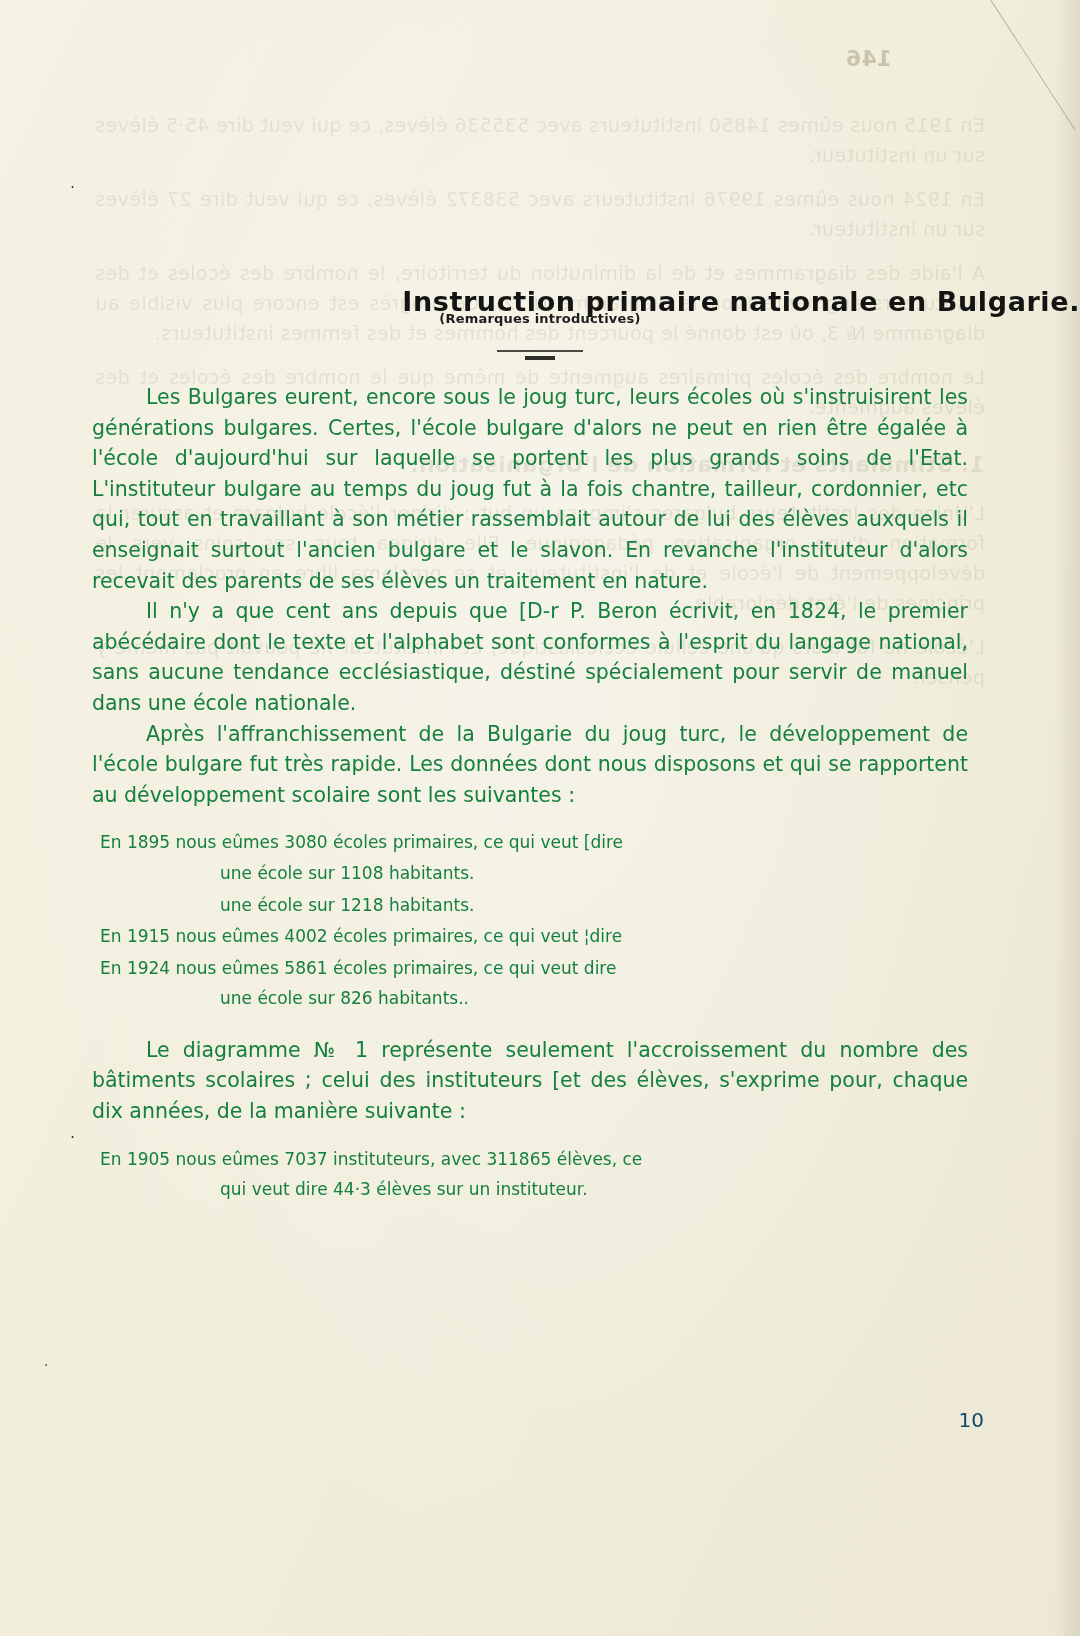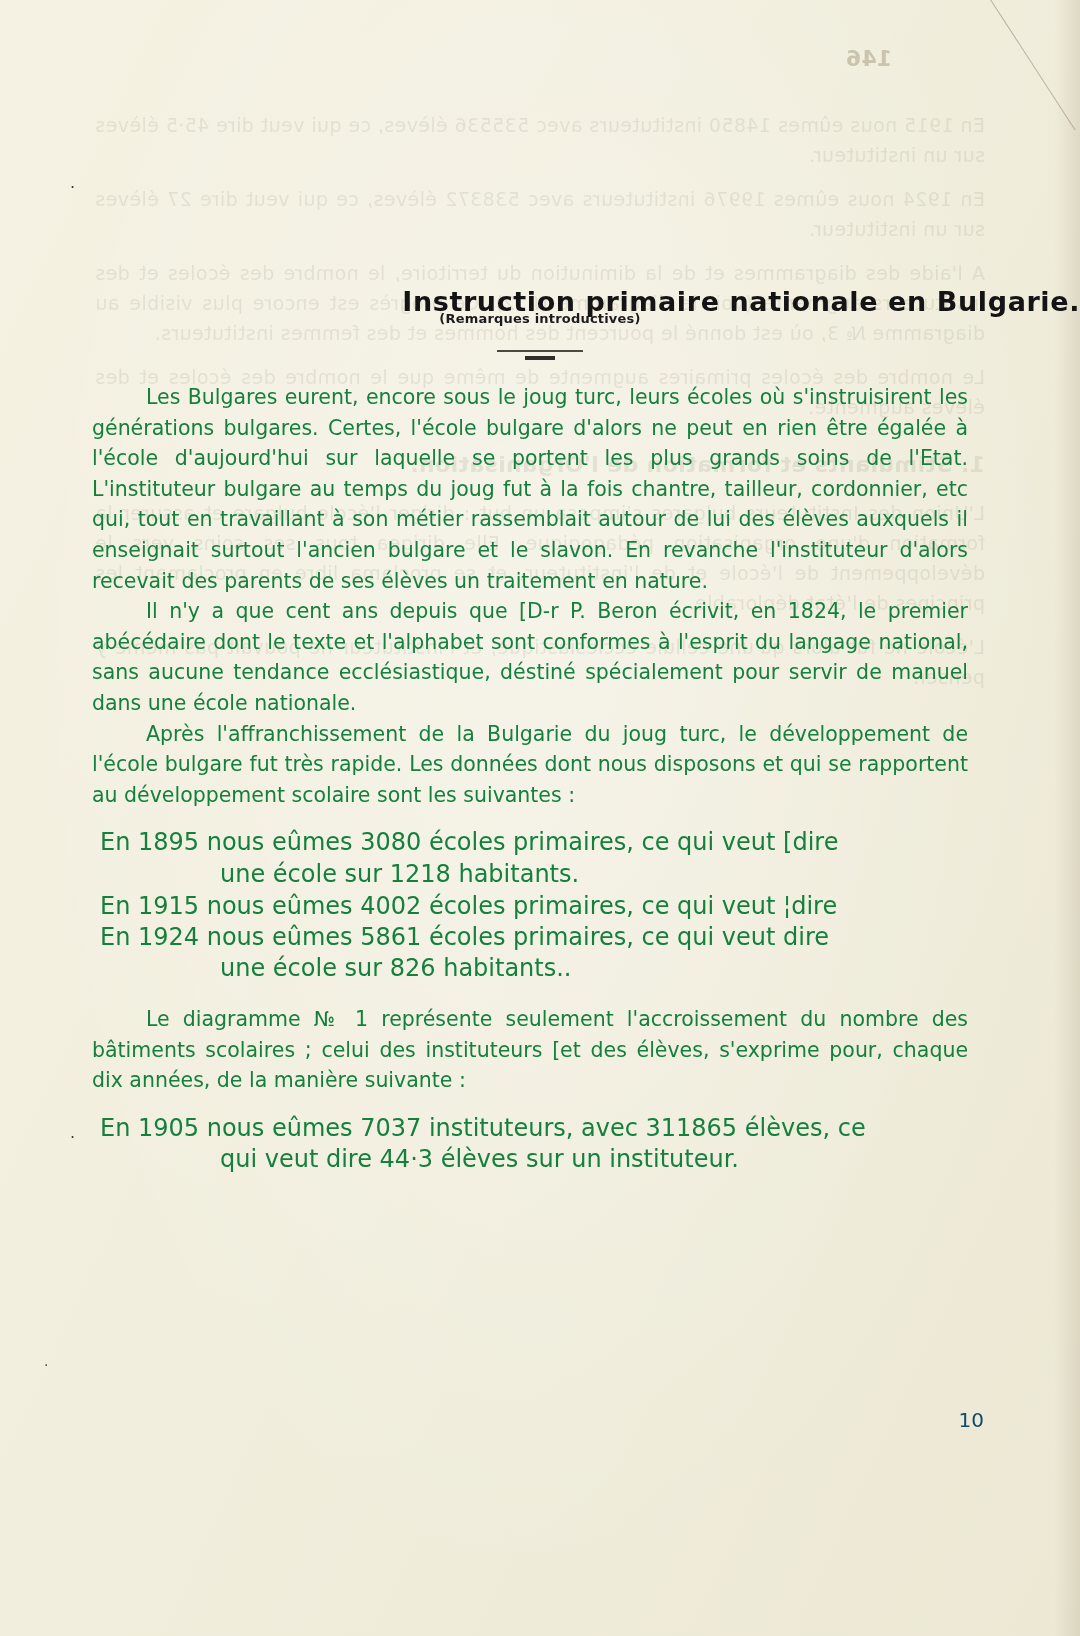--- a/index.html
+++ b/index.html
@@ -108,21 +108,21 @@
     text-justify: inter-word;
   }
 
   .list {
     margin: 17px 0 0 0;
     padding: 0;
     list-style: none;
   }
   .list li {
     margin: 0 0 1px 0;
-    font-size: 24px;
+    font-size: 17px;
     line-height: 30.6px;
   }
   .list .lead { display: block; padding-left: 8px; }
   .list .cont { display: block; padding-left: 128px; }
 
   .gap { height: 20px; }
 
   .pageno {
     position: absolute;
     right: 96px;
@@ -222,20 +222,21 @@
 
   <div class="body">
 
     <p>Les Bulgares eurent, encore sous le joug turc, leurs écoles où s'instruisirent les générations bulgares. Certes, l'école bulgare d'alors ne peut en rien être égalée à l'école d'aujourd'hui sur laquelle se portent les plus grands soins de l'Etat. L'instituteur bulgare au temps du joug fut à la fois chantre, tailleur, cordonnier, etc qui, tout en travaillant à son métier rassemblait autour de lui des élèves auxquels il enseignait surtout l'ancien bulgare et le slavon. En revanche l'instituteur d'alors recevait des parents de ses élèves un traitement en nature.</p>
     <p>Il n'y a que cent ans depuis que [D-r P. Beron écrivit, en 1824, le premier abécédaire dont le texte et l'alphabet sont conformes à l'esprit du langage national, sans aucune tendance ecclésiastique, déstiné spécialement pour servir de manuel dans une école nationale.</p>
     <p>Après l'affranchissement de la Bulgarie du joug turc, le développement de l'école bulgare fut très rapide. Les données dont nous disposons et qui se rapportent au développement scolaire sont les suivantes :</p>
 
     <ul class="list">
       <li>
         <span class="lead">En 1895 nous eûmes 3080 écoles primaires, ce qui veut [dire</span>
+        <span class="cont">une école sur 1108 habitants.</span>
       </li>
       <li>
         <span class="cont">une école sur 1218 habitants.</span>
       </li>
       <li>
         <span class="lead">En 1915 nous eûmes 4002 écoles primaires, ce qui veut ¦dire</span>
       </li>
       <li>
         <span class="lead">En 1924 nous eûmes 5861 écoles primaires, ce qui veut dire</span>
         <span class="cont">une école sur 826 habitants..</span>

